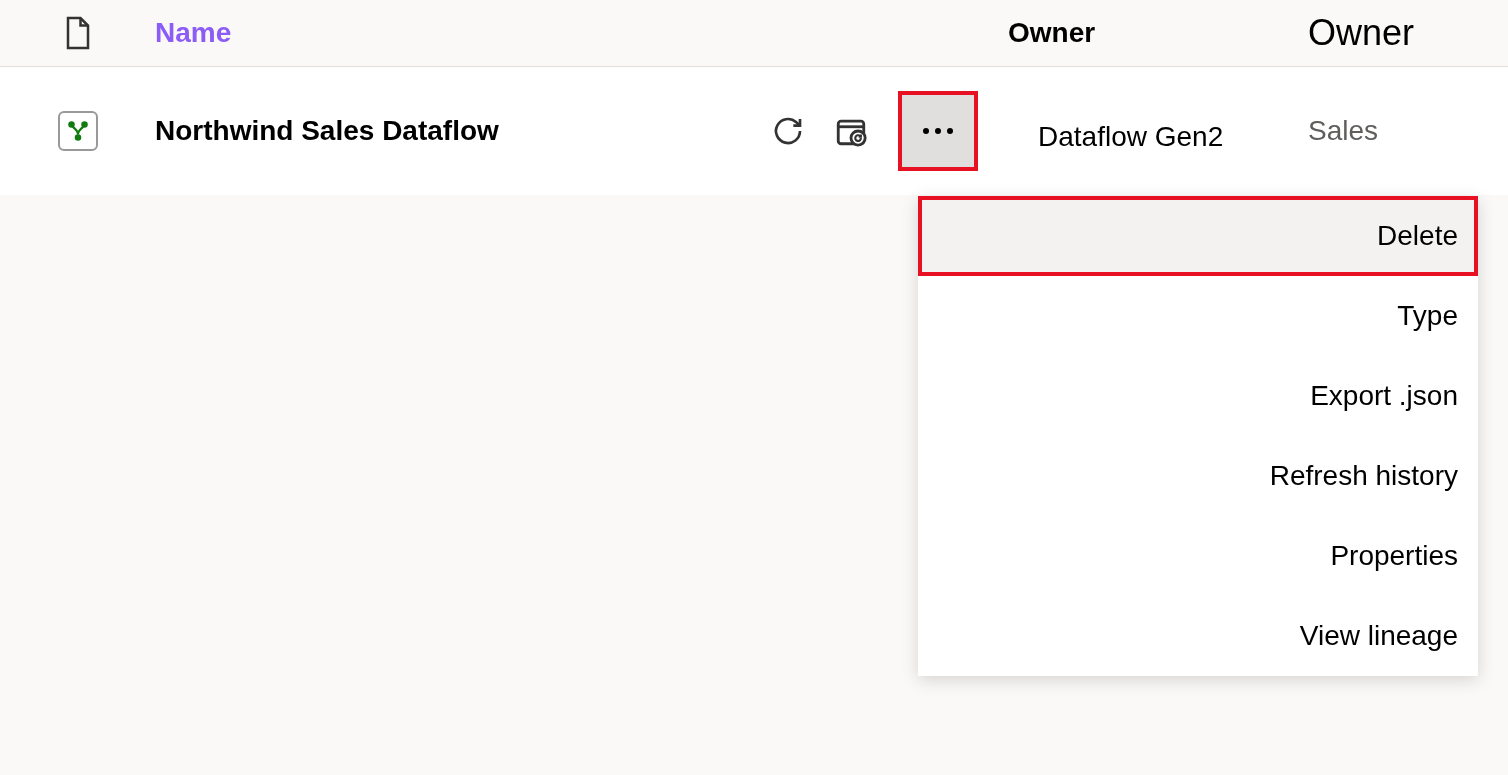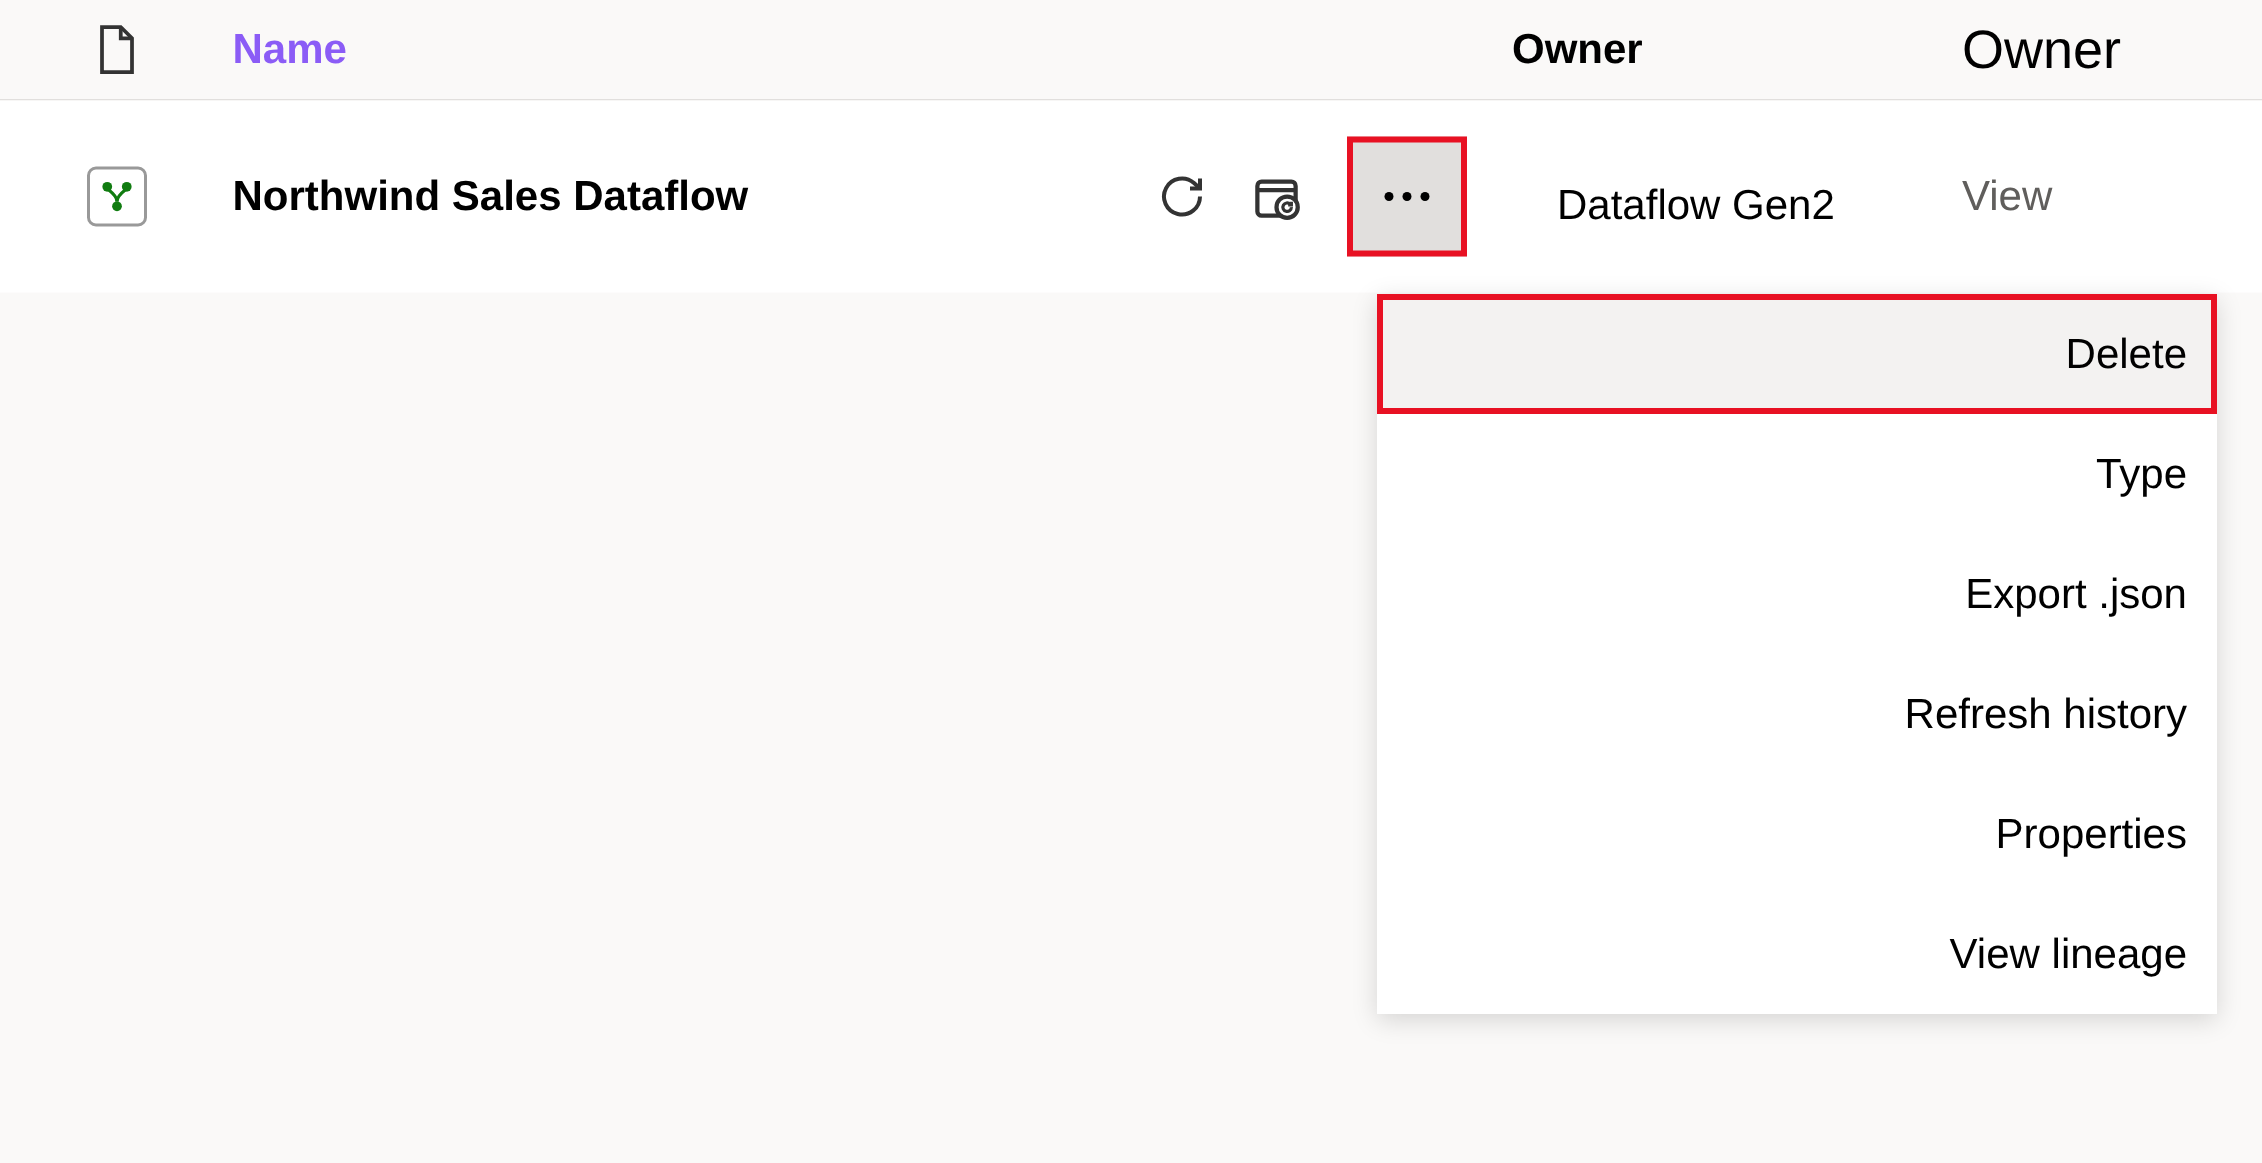--- a/index.html
+++ b/index.html
@@ -189,21 +189,21 @@
       </button>
       <button class="icon-btn more-btn">
         <svg width="40" height="10" viewBox="0 0 40 10">
           <circle cx="8" cy="5" r="3" fill="#000"></circle>
           <circle cx="20" cy="5" r="3" fill="#000"></circle>
           <circle cx="32" cy="5" r="3" fill="#000"></circle>
         </svg>
       </button>
     </div>
     <div class="row-type">Dataflow Gen2</div>
-    <div class="row-owner">View</div>
+    <div class="row-owner">Sales</div>
   </div>
 </div>
 
 <div class="context-menu">
   <button class="menu-item highlighted">Delete</button>
   <button class="menu-item">Type</button>
   <button class="menu-item">Export .json</button>
   <button class="menu-item">Refresh history</button>
   <button class="menu-item">Properties</button>
   <button class="menu-item">View lineage</button>

